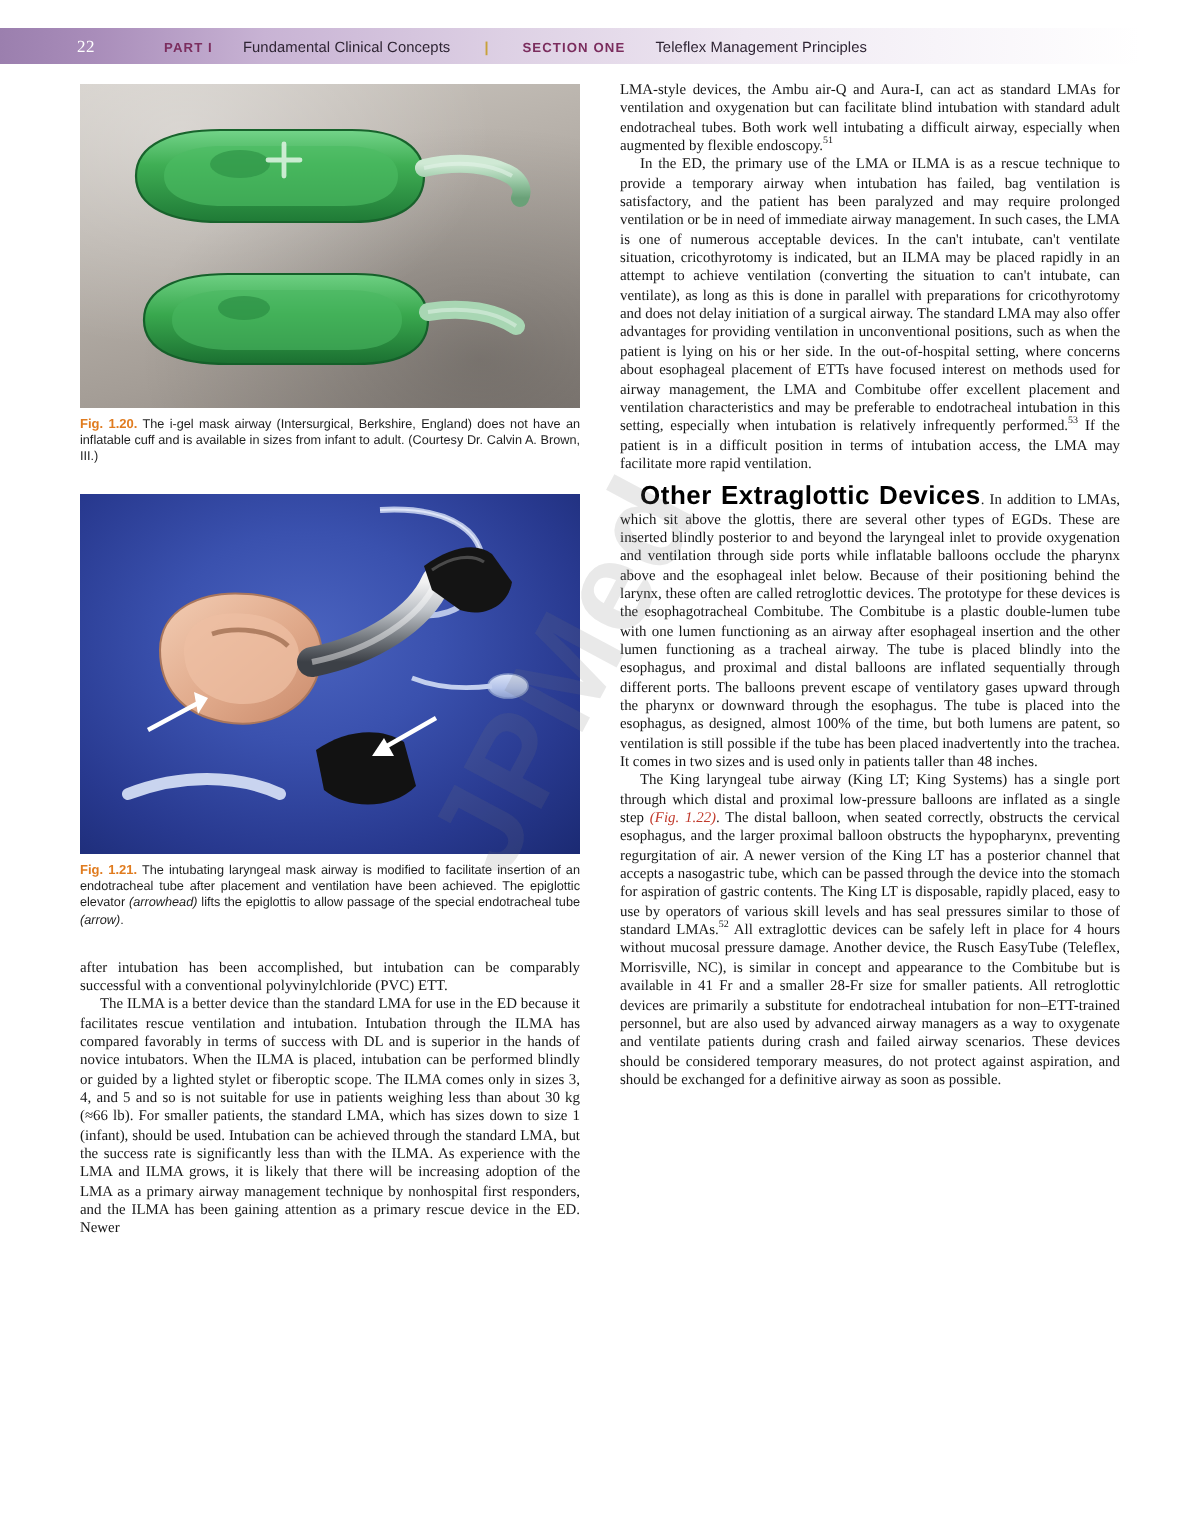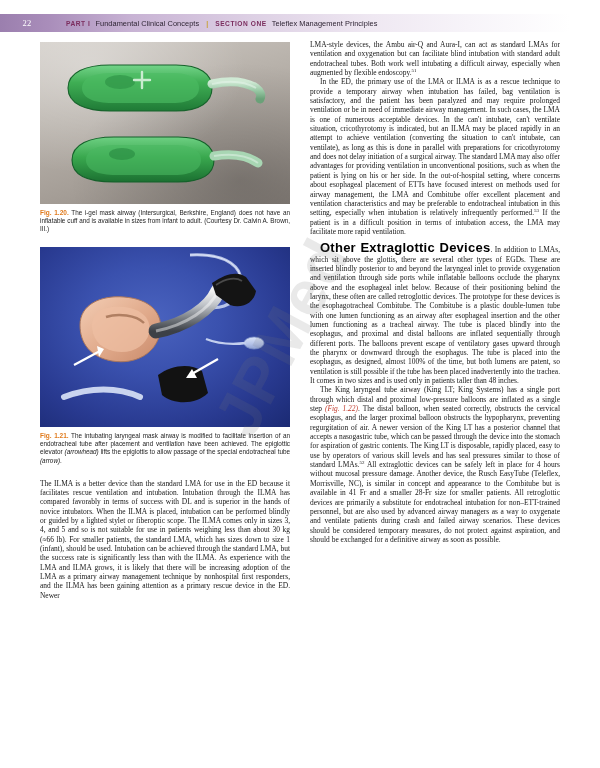--- a/index.html
+++ b/index.html
@@ -36,25 +36,26 @@
     align-items: center;
   }
   .folio {
     width: 54px;
     text-align: center;
     font-family: "Liberation Serif", serif;
     font-size: 8.5px;
     font-weight: normal;
     color: #ffffff;
     letter-spacing: 0.2px;
+    padding-left: 16px;
   }
   .head-inner {
     display: flex;
     align-items: baseline;
-    gap: 5px;
+    gap: 15px;
     font-family: "Liberation Sans", sans-serif;
     font-size: 7.2px;
     color: #3b2d46;
     padding-left: 12px;
   }
   .head-part {
     font-weight: bold;
     letter-spacing: 0.55px;
     font-size: 6.6px;
     color: #7b2d5e;
@@ -299,20 +300,21 @@
           <path d="M24 150 C50 140 78 140 100 150" stroke="#c9d4ef" stroke-width="6" fill="none" stroke-linecap="round"></path>
         </svg>
       </div>
       <div class="fig-caption">
         <span class="fig-label">Fig. 1.21.</span>
         <span>The intubating laryngeal mask airway is modified to facilitate insertion of an endotracheal tube after placement and ventilation have been achieved. The epiglottic elevator </span><span class="ital">(arrowhead)</span><span> lifts the epiglottis to allow passage of the special endotracheal tube </span><span class="ital">(arrow)</span><span>.</span>
       </div>
     </div>
 
     <div style="margin-top:14px;">
+      <p class="body noindent">after intubation has been accomplished, but intubation can be comparably successful with a conventional polyvinylchloride (PVC) ETT.</p>
       <p class="body">The ILMA is a better device than the standard LMA for use in the ED because it facilitates rescue ventilation and intubation. Intubation through the ILMA has compared favorably in terms of success with DL and is superior in the hands of novice intubators. When the ILMA is placed, intubation can be performed blindly or guided by a lighted stylet or fiberoptic scope. The ILMA comes only in sizes 3, 4, and 5 and so is not suitable for use in patients weighing less than about 30 kg (≈66 lb). For smaller patients, the standard LMA, which has sizes down to size 1 (infant), should be used. Intubation can be achieved through the standard LMA, but the success rate is significantly less than with the ILMA. As experience with the LMA and ILMA grows, it is likely that there will be increasing adoption of the LMA as a primary airway management technique by nonhospital first responders, and the ILMA has been gaining attention as a primary rescue device in the ED. Newer</p>
     </div>
   </div>
 
   <div class="col col-right">
 
     <p class="body noindent"><span>LMA-style devices, the Ambu air-Q and Aura-I, can act as standard LMAs for ventilation and oxygenation but can facilitate blind intubation with standard adult endotracheal tubes. Both work well intubating a difficult airway, especially when augmented by flexible endoscopy.</span><sup class="ref">51</sup></p>
 
     <p class="body"><span>In the ED, the primary use of the LMA or ILMA is as a rescue technique to provide a temporary airway when intubation has failed, bag ventilation is satisfactory, and the patient has been paralyzed and may require prolonged ventilation or be in need of immediate airway management. In such cases, the LMA is one of numerous acceptable devices. In the can't intubate, can't ventilate situation, cricothyrotomy is indicated, but an ILMA may be placed rapidly in an attempt to achieve ventilation (converting the situation to can't intubate, can ventilate), as long as this is done in parallel with preparations for cricothyrotomy and does not delay initiation of a surgical airway. The standard LMA may also offer advantages for providing ventilation in unconventional positions, such as when the patient is lying on his or her side. In the out-of-hospital setting, where concerns about esophageal placement of ETTs have focused interest on methods used for airway management, the LMA and Combitube offer excellent placement and ventilation characteristics and may be preferable to endotracheal intubation in this setting, especially when intubation is relatively infrequently performed.</span><sup class="ref">53</sup><span> If the patient is in a difficult position in terms of intubation access, the LMA may facilitate more rapid ventilation.</span></p>
 

